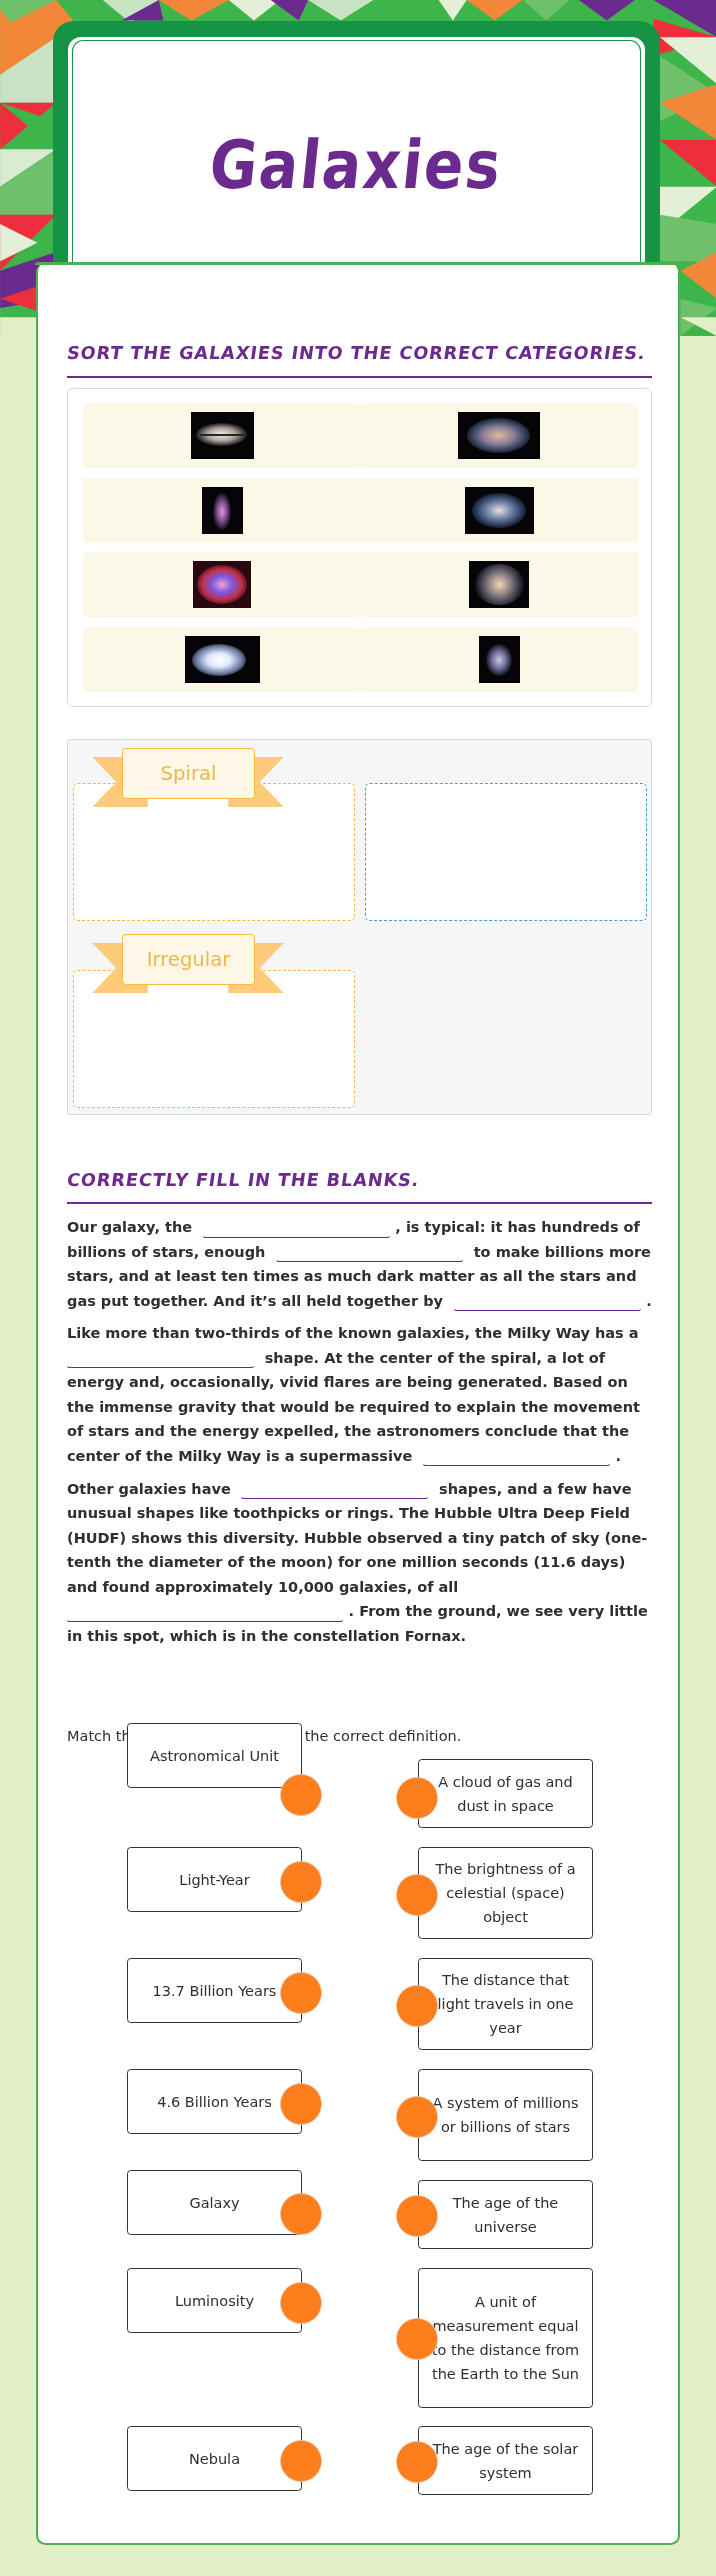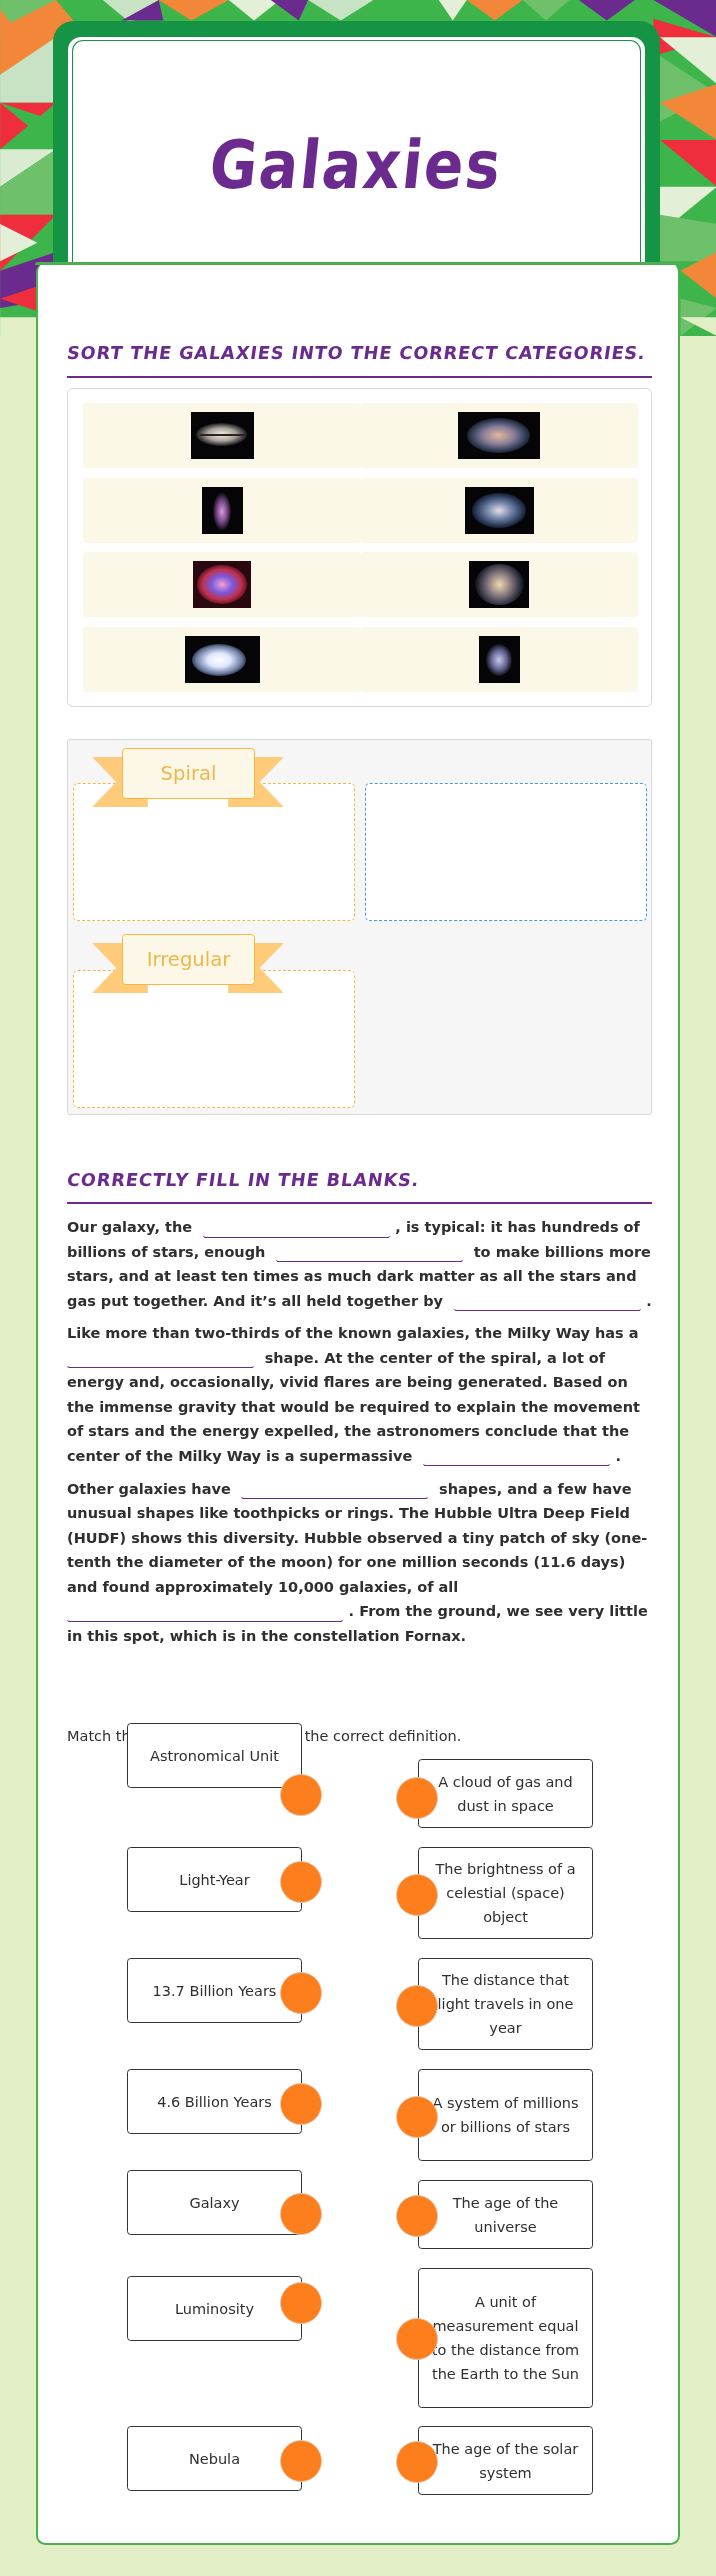--- a/index.html
+++ b/index.html
@@ -291,21 +291,21 @@
     </div>
   <div class="match-box left" style="top:1695px;">
       <span>13.7 Billion Years</span>
     </div>
   <div class="match-box left" style="top:1806px;">
       <span>4.6 Billion Years</span>
     </div>
   <div class="match-box left" style="top:1867px;margin-top:40px;">
       <span>Galaxy</span>
     </div>
-  <div class="match-box left" style="top:2005px;margin-top:8px;">
+  <div class="match-box left" style="top:2005px;">
       <span>Luminosity</span>
     </div>
   <div class="match-box left" style="top:2163px;">
       <span>Nebula</span>
     </div>
 
   <div class="dot" style="left:242px; top:1511px;"></div>
   <div class="dot" style="left:242px; top:1598px;"></div>
   <div class="dot" style="left:242px; top:1709px;"></div>
   <div class="dot" style="left:242px; top:1820px;"></div>

